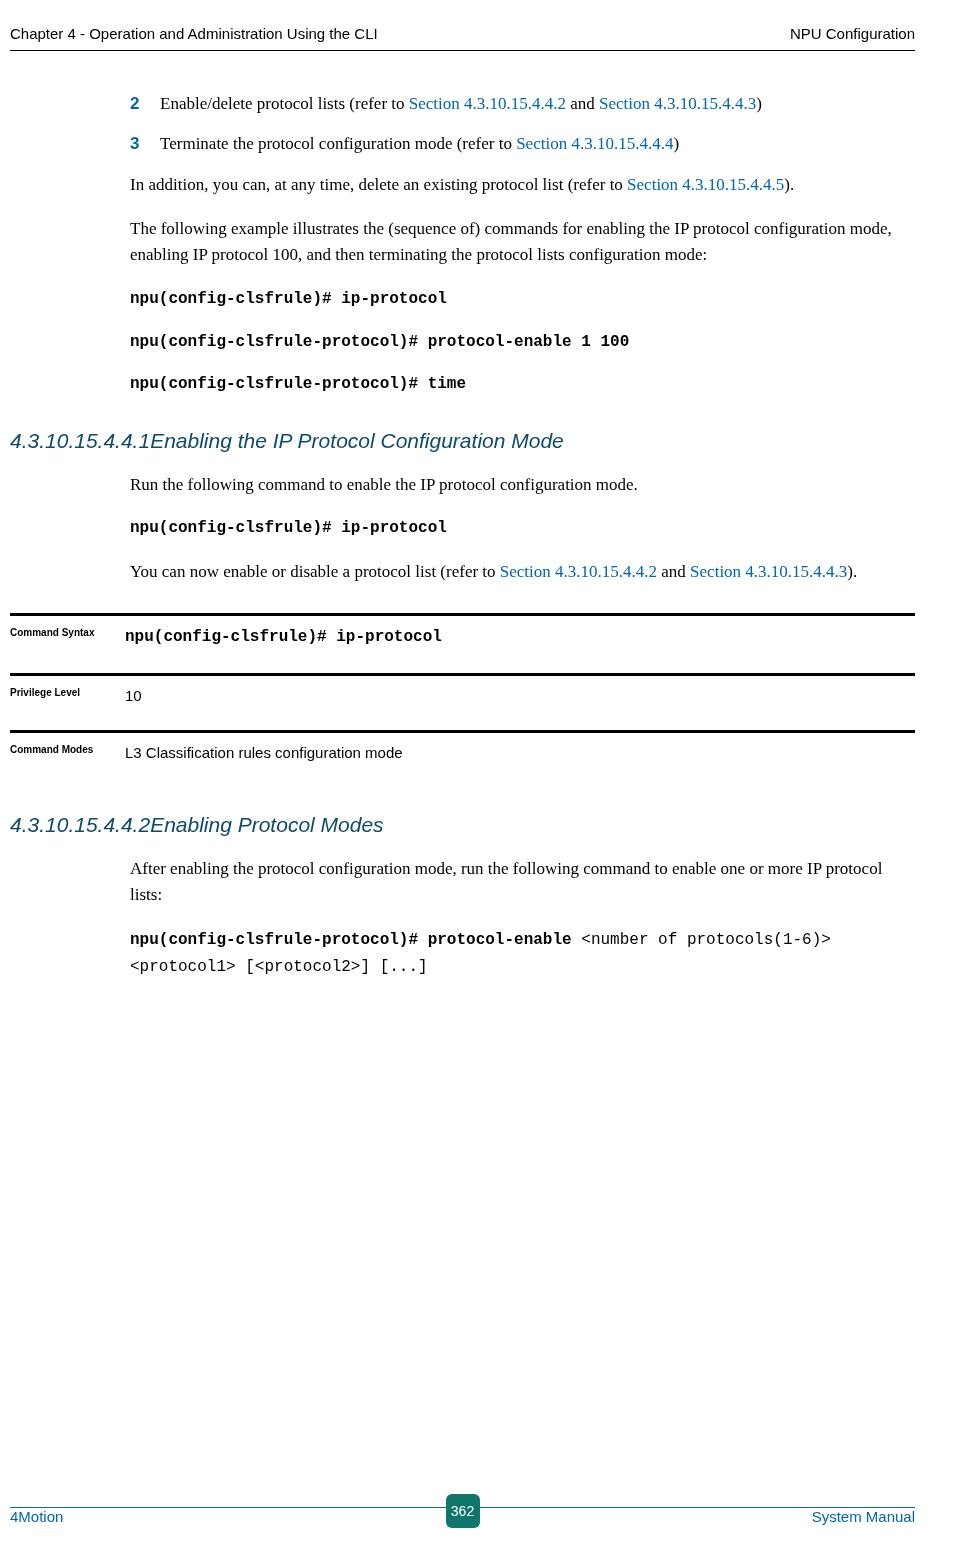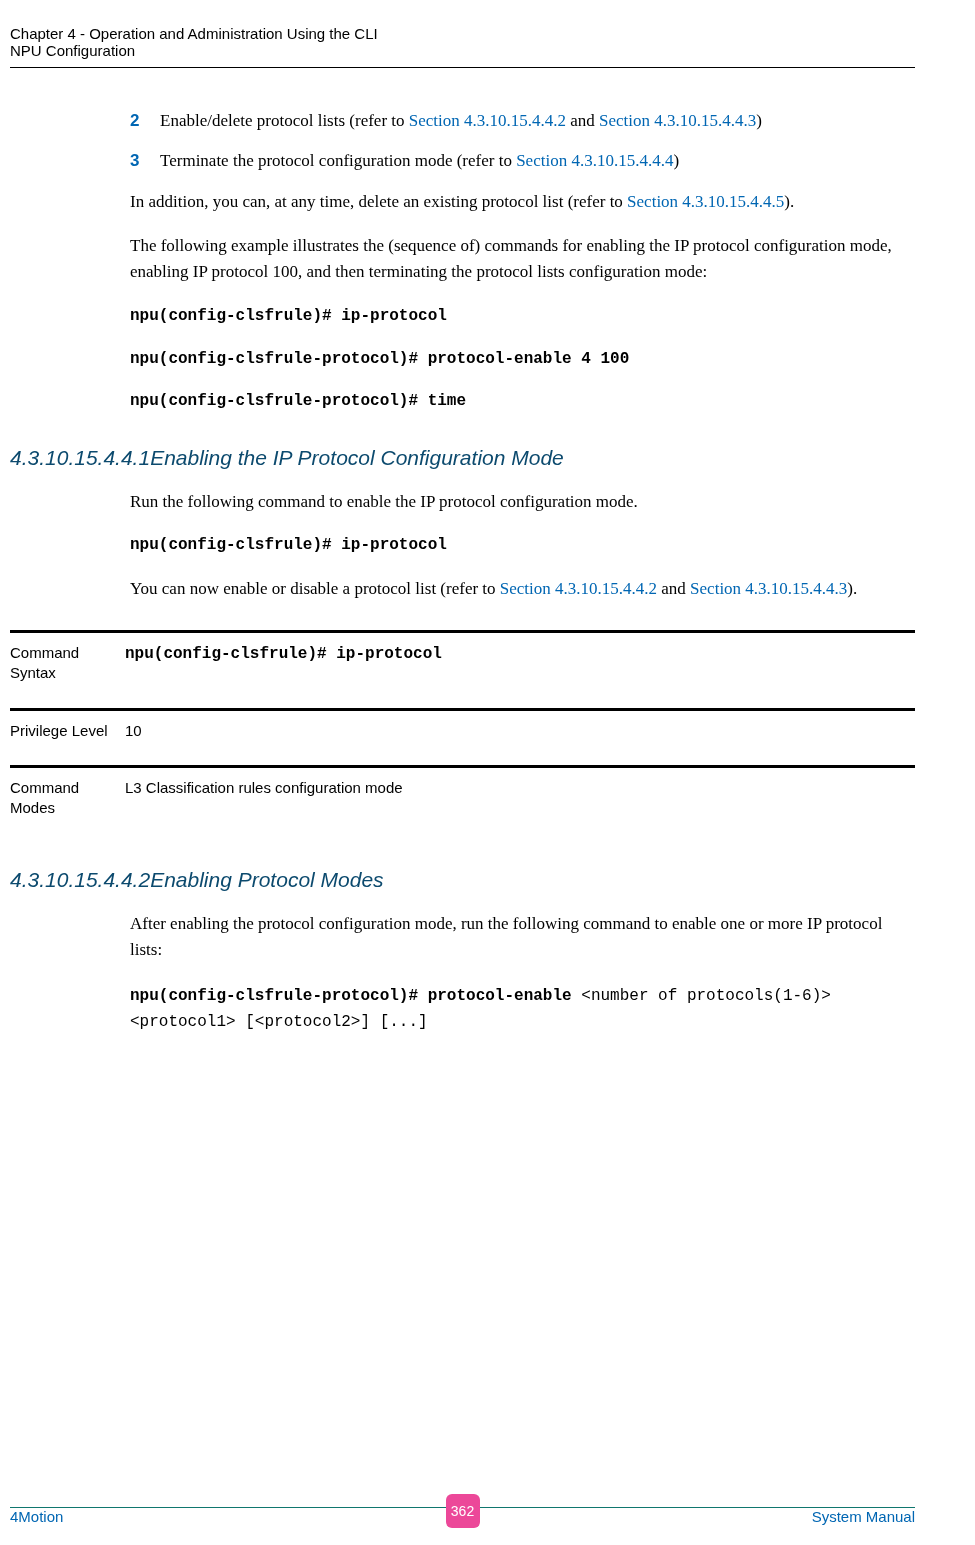--- a/index.html
+++ b/index.html
@@ -24,21 +24,20 @@
   }
   .header {
     display: flex;
     justify-content: space-between;
     font-family: Arial, Helvetica, sans-serif;
     font-size: 15px;
     color: #000;
     padding: 0 0 8px 0;
     border-bottom: 1px solid #000;
     margin-bottom: 40px;
-    flex-direction: column;
   }
   .content {
     margin-left: 120px;
     line-height: 1.55;
   }
   .list-item {
     display: flex;
     margin-bottom: 14px;
   }
   .list-num {
@@ -86,22 +85,22 @@
   }
   .cmd-row {
     display: flex;
     border-top: 3px solid #000;
     padding-top: 10px;
     padding-bottom: 24px;
   }
   .cmd-label {
     width: 105px;
     font-family: Arial, Helvetica, sans-serif;
-    font-weight: normal;
-    font-size: 15px;
+    font-weight: bold;
+    font-size: 10px;
     padding-right: 10px;
     flex-shrink: 0;
     line-height: 1.35;
   }
   .cmd-value {
     font-family: Arial, Helvetica, sans-serif;
     font-size: 15px;
     flex: 1;
     line-height: 1.35;
   }
@@ -128,21 +127,21 @@
   .footer-right {
     color: #0066b3;
   }
   .page-badge {
     position: absolute;
     left: 50%;
     transform: translateX(-50%);
     top: -14px;
     width: 34px;
     height: 34px;
-    background: #ec4899;
+    background: #0f766e;
     color: #fff;
     font-family: Arial, Helvetica, sans-serif;
     font-size: 14px;
     border-radius: 6px;
     display: flex;
     align-items: center;
     justify-content: center;
   }
 </style>
 </head>
@@ -170,21 +169,21 @@
       </div>
     </div>
 
     <div class="para">
       <span>In addition, you can, at any time, delete an existing protocol list (refer to </span><span class="link">Section 4.3.10.15.4.4.5</span><span>).</span>
     </div>
 
     <div class="para">The following example illustrates the (sequence of) commands for enabling the IP protocol configuration mode, enabling IP protocol 100, and then terminating the protocol lists configuration mode:</div>
 
     <div class="para mono">npu(config-clsfrule)# ip-protocol</div>
-    <div class="para mono">npu(config-clsfrule-protocol)# protocol-enable 4 100</div>
+    <div class="para mono">npu(config-clsfrule-protocol)# protocol-enable 1 100</div>
     <div class="para mono">npu(config-clsfrule-protocol)# time</div>
 
     <div class="section-title">
       <span class="section-num">4.3.10.15.4.4.1</span><span>Enabling the IP Protocol Configuration Mode</span>
     </div>
 
     <div class="para">Run the following command to enable the IP protocol configuration mode.</div>
     <div class="para mono">npu(config-clsfrule)# ip-protocol</div>
     <div class="para">
       <span>You can now enable or disable a protocol list (refer to </span><span class="link">Section 4.3.10.15.4.4.2</span><span> and </span><span class="link">Section 4.3.10.15.4.4.3</span><span>).</span>

